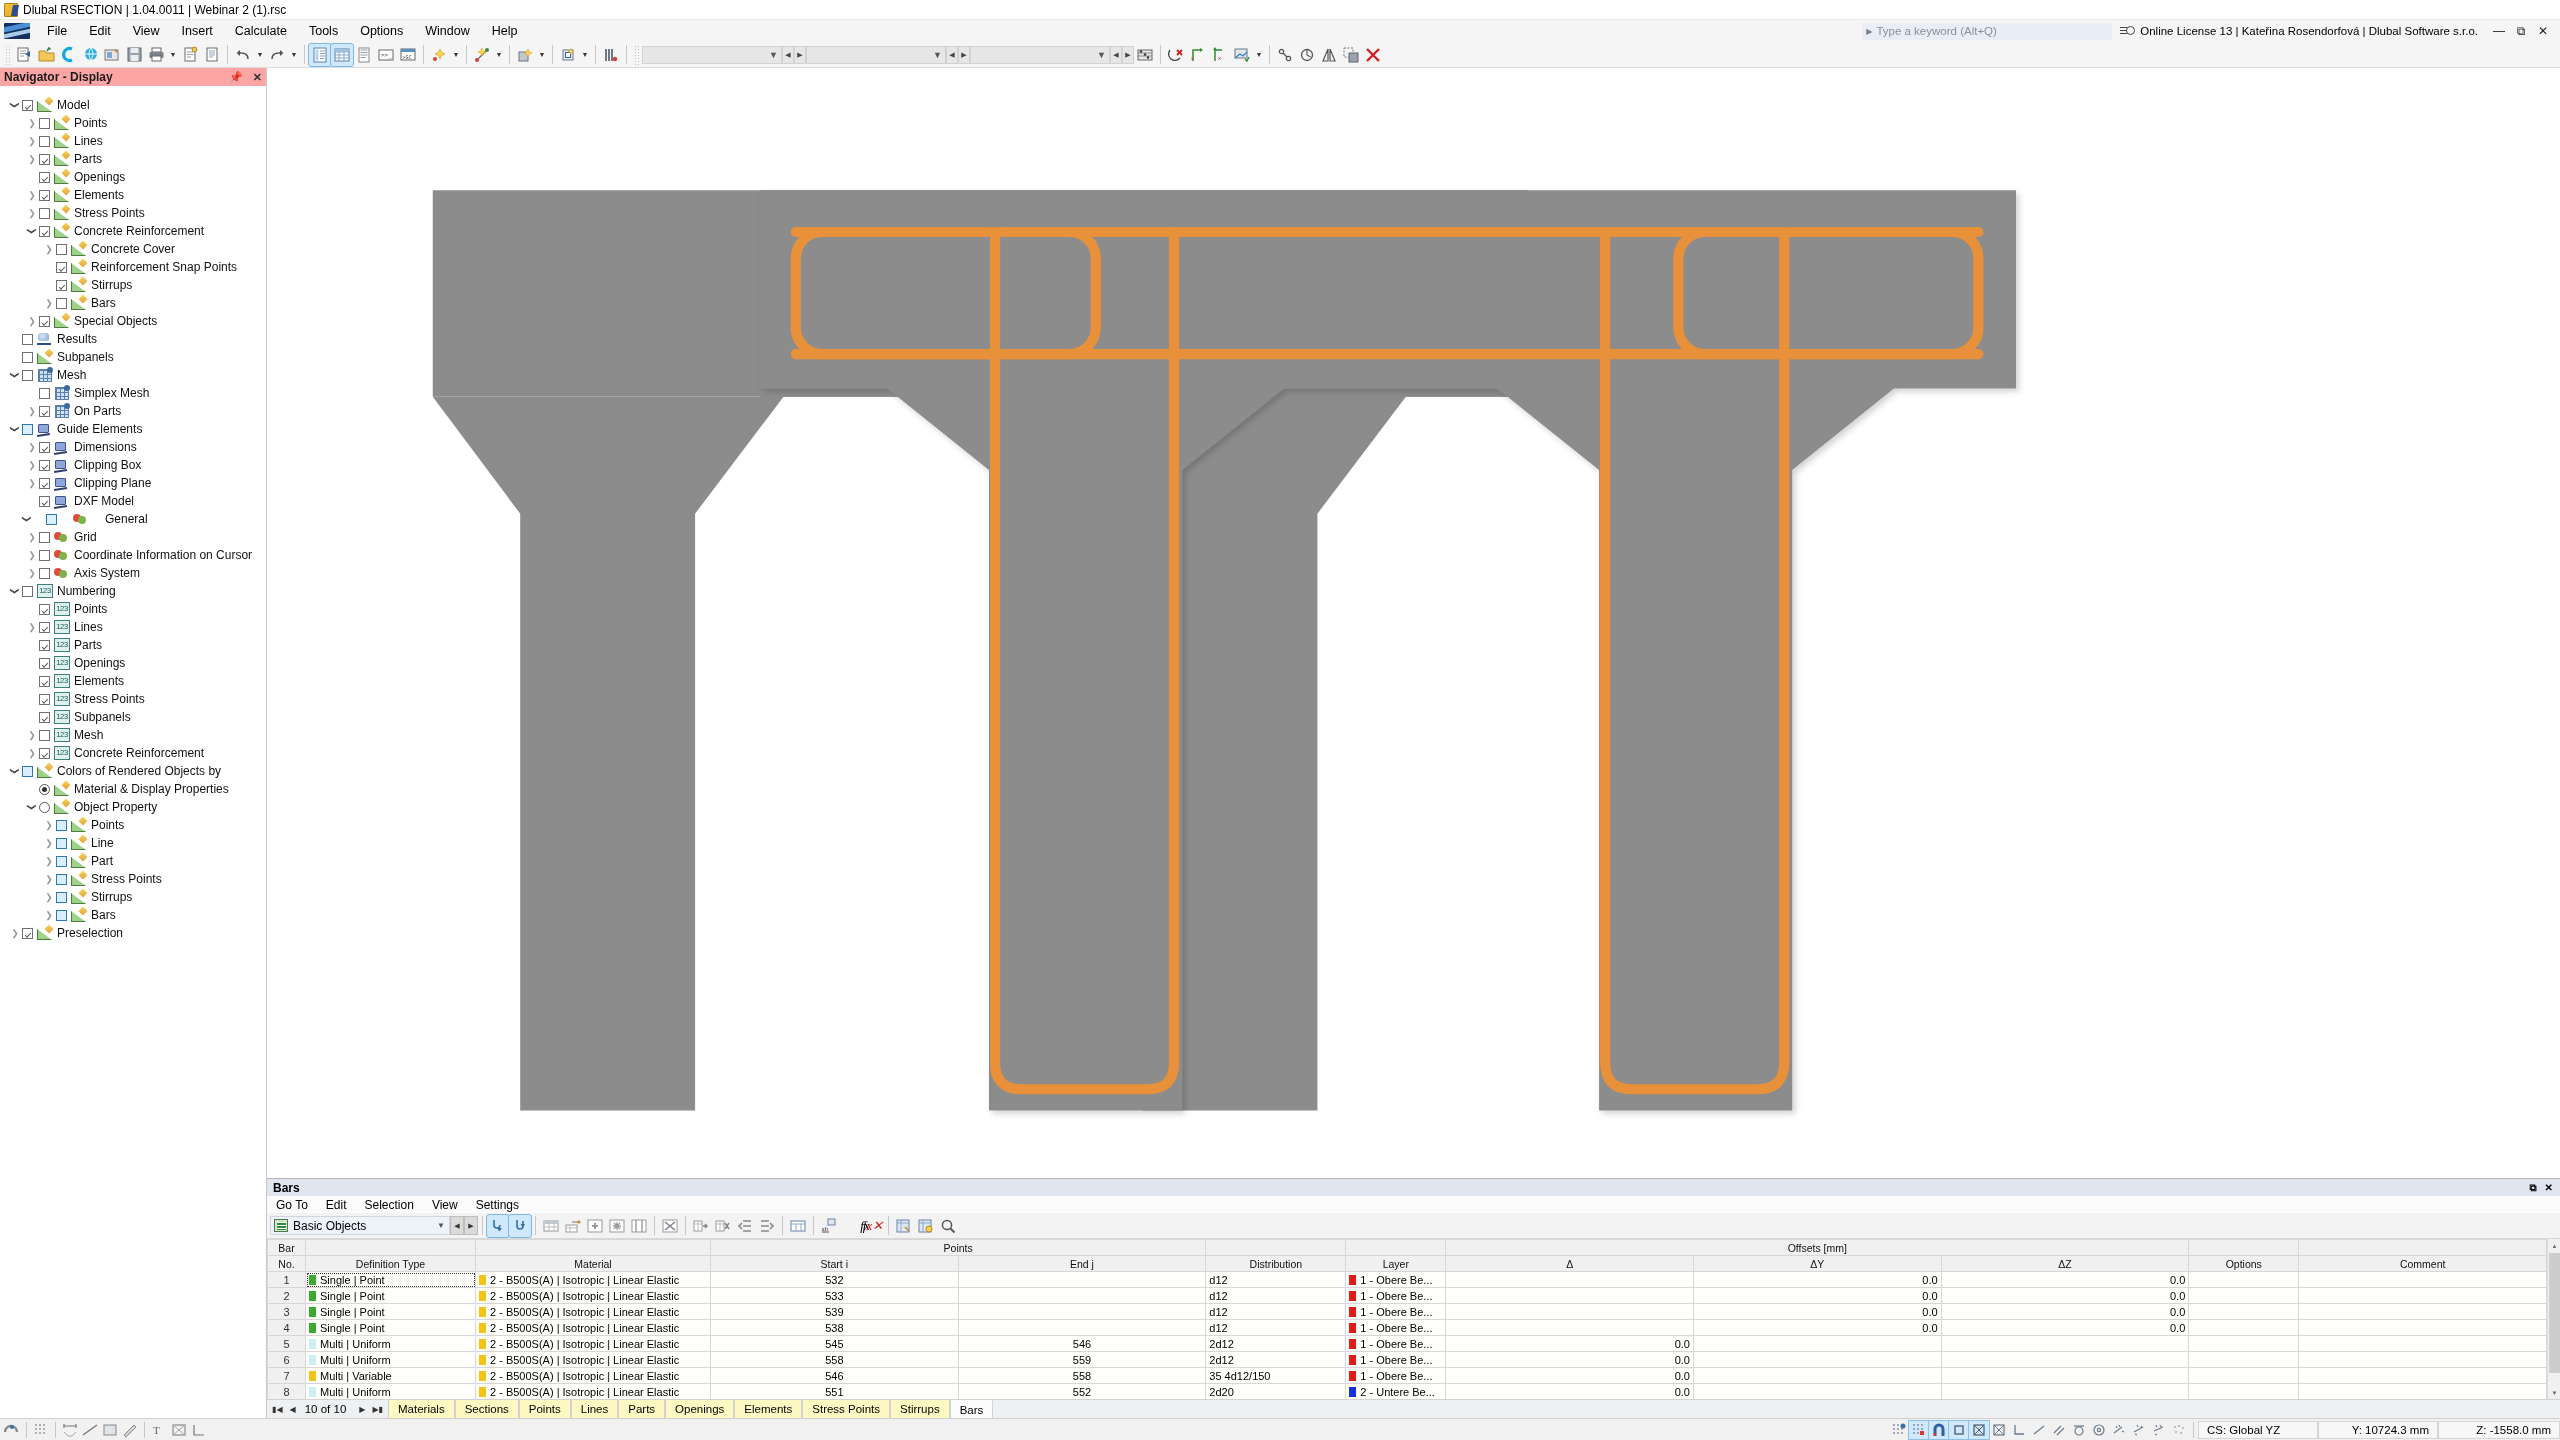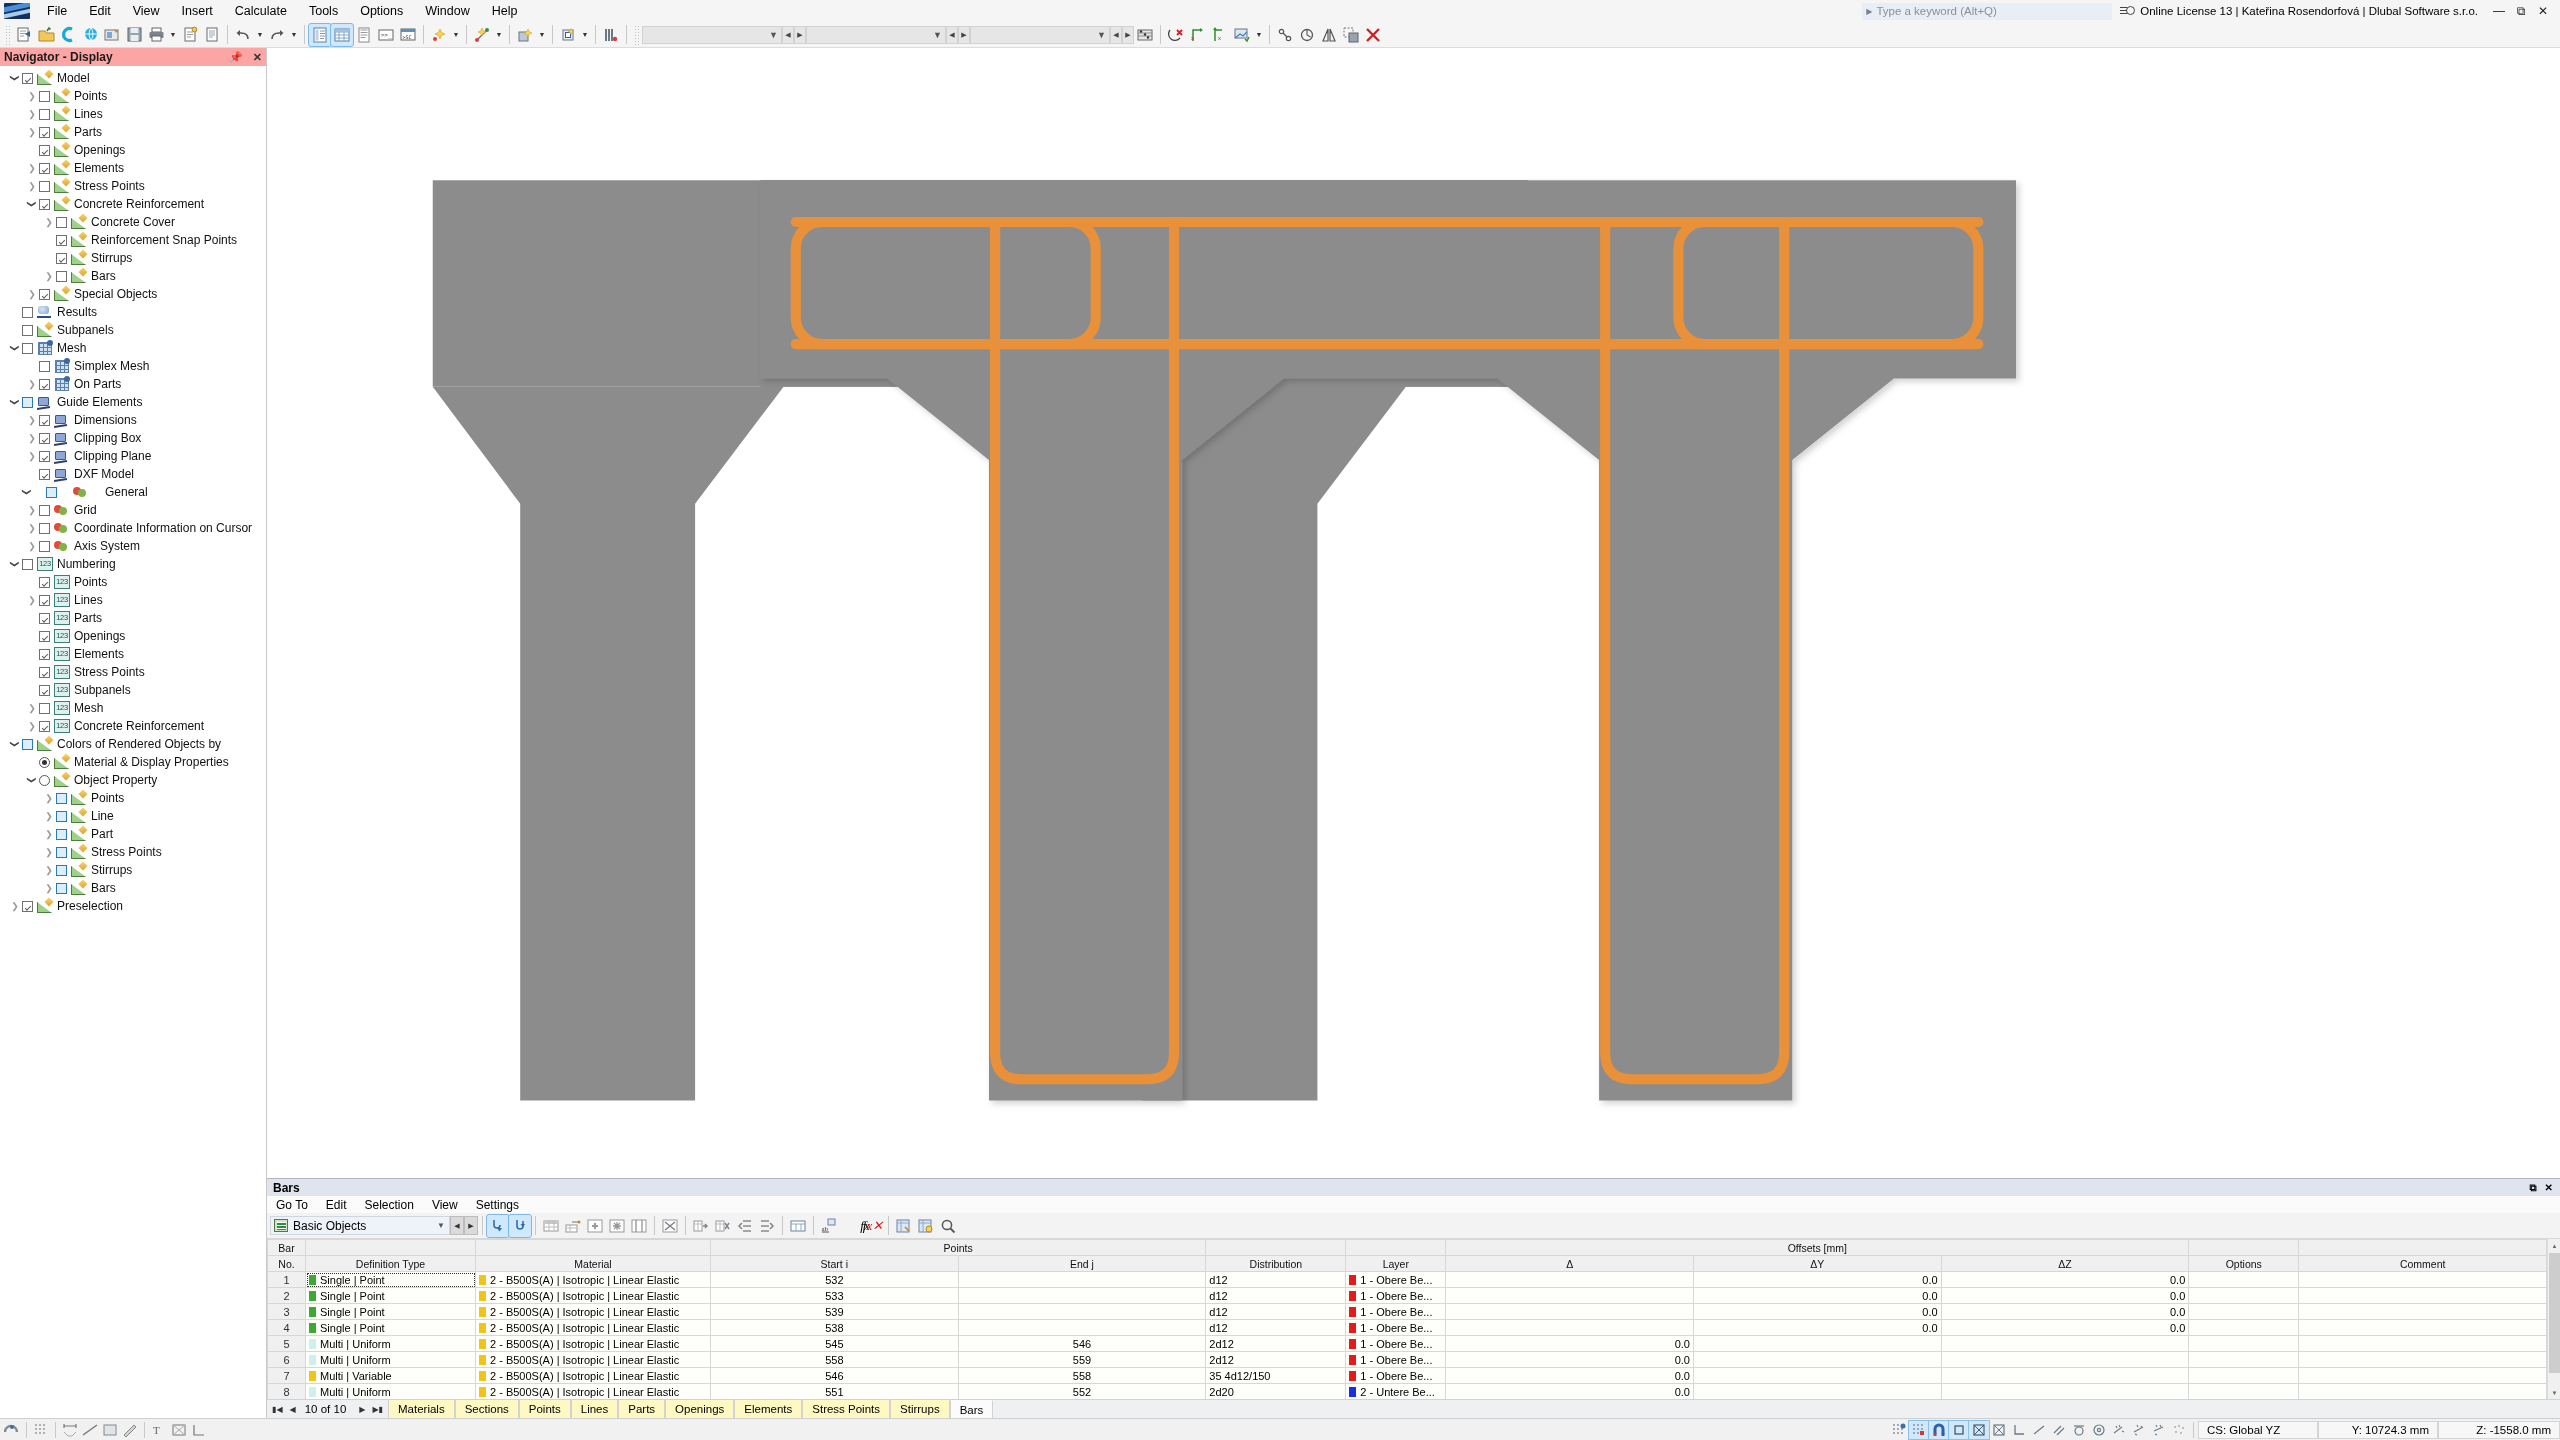--- a/index.html
+++ b/index.html
@@ -208,20 +208,24 @@
   .ssep{width:1px;height:16px;background:#c9c9c9;margin:0 4px;flex:0 0 1px;}
   .sfield{ height:18px; border:1px solid #d5d5d5; background:#f7f7f7; display:flex; align-items:center;
            padding:0 8px; font-size:11.5px; }
   .sbspacer{ flex:1 1 auto; }
 </style>
 </head>
 <body>
 
 <div id="app">
 
+  <div class="titlebar">
+    <div class="app-ico"></div>
+    <div class="ttl">Dlubal RSECTION | 1.04.0011 | Webinar 2 (1).rsc</div>
+  </div>
 
   <div class="menubar">
     <div class="mlogo"></div>
     <div class="mi">File</div>
     <div class="mi">Edit</div>
     <div class="mi">View</div>
     <div class="mi">Insert</div>
     <div class="mi">Calculate</div>
     <div class="mi">Tools</div>
     <div class="mi">Options</div>
@@ -485,21 +489,21 @@
 
   <div class="bodyrow">
 
     <div class="navpanel">
       <div class="navhdr">
         <span>Navigator - Display</span>
         <span class="pin">📌</span>
         <span class="x">✕</span>
       </div>
       <div class="tree" id="tree">
-          <div class="trow" style="padding-left: 8px;">
+          <div class="trow" style="padding-left: 8px; margin-top: 7px;">
             <span class="exp" style="transform: rotate(90deg); color: rgb(68, 68, 68);">❯</span>
             <span class="cb ck"></span>
             <span class="tico ico-ruler"></span>
             <span class="tlbl">Model</span>
           </div>
           <div class="trow" style="padding-left: 25px;">
             <span class="exp">❯</span>
             <span class="cb"></span>
             <span class="tico ico-ruler"></span>
             <span class="tlbl">Points</span>

